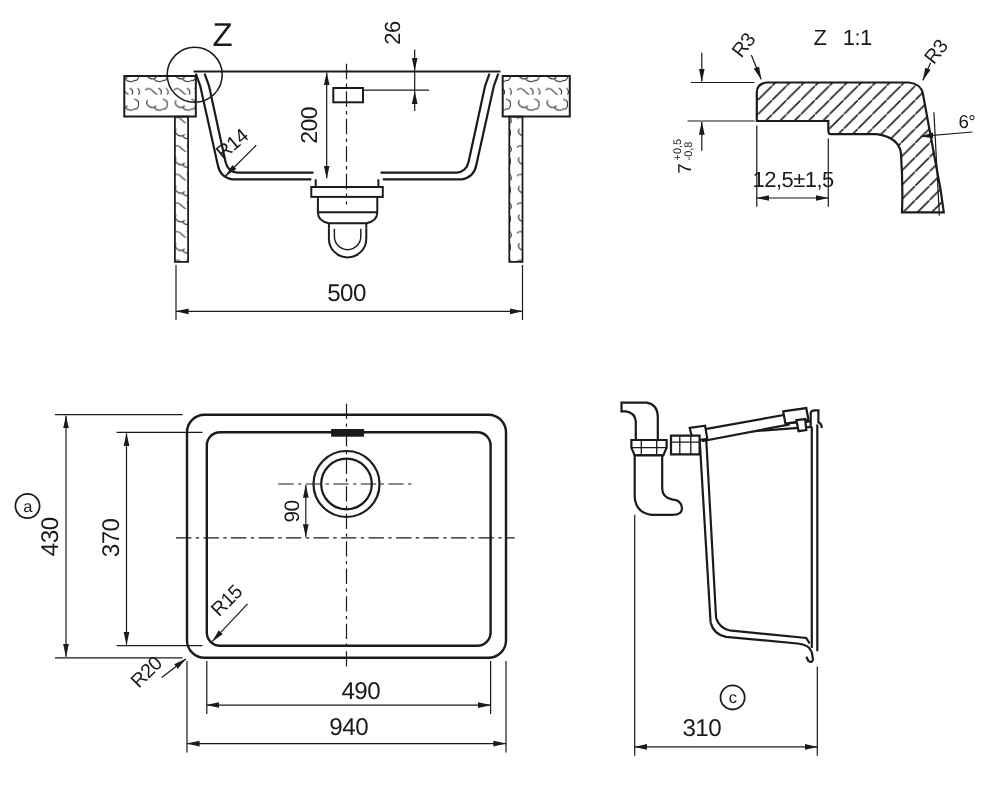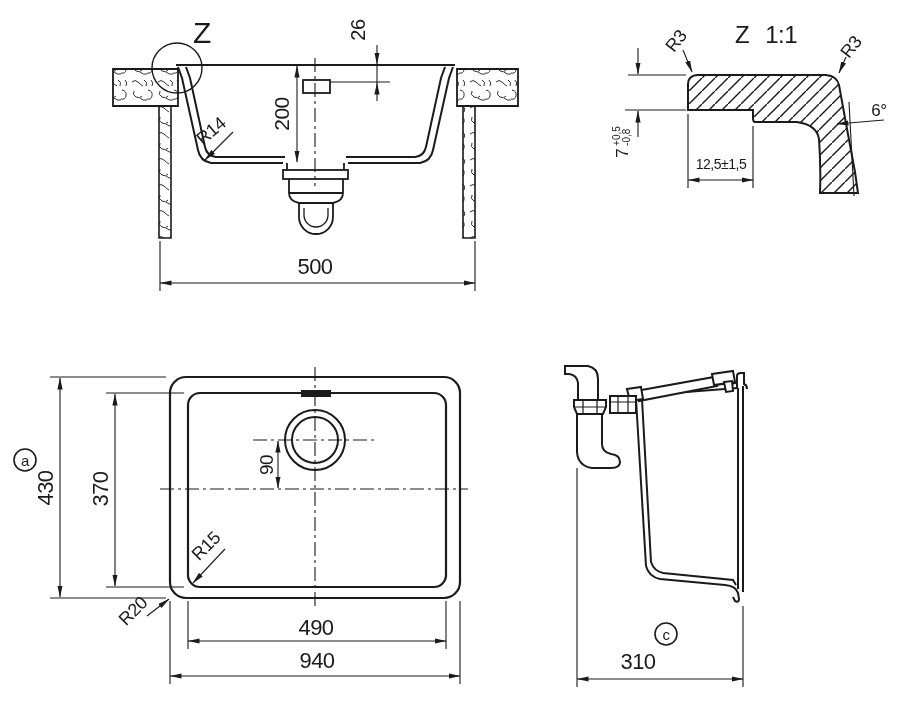--- a/index.html
+++ b/index.html
@@ -10,21 +10,21 @@
   .art{position:absolute;inset:0;}
   .lbl{
     position:absolute;display:flex;align-items:center;justify-content:center;
     font-size:22px;color:#1a1a1a;white-space:nowrap;line-height:1;
     letter-spacing:-0.5px;
   }
   .r90{transform:rotate(-90deg);}
   .r40{transform:rotate(-40deg);}
   .r45{transform:rotate(-45deg);}
   .r52{transform:rotate(-52deg);}
-  .title{word-spacing:10px;font-size:24px;text-align:right;}
+  .title{word-spacing:10px;font-size:20px;text-align:right;}
   .tolstack{display:flex;flex-direction:column;font-size:10px;line-height:10px;margin-left:3px;letter-spacing:0;}
   .tolstack i{font-style:normal;}
 </style>
 </head>
 <body>
 
 <div class="canvas">
 
 <svg class="art" width="900" height="718" viewBox="0 0 900 718">
   <defs>
@@ -186,27 +186,27 @@
 <span class="lbl r52" style="left:658px;top:31px;width:36px;height:20px;font-size:18px">R3</span>
 <span class="lbl r52" style="left:833px;top:37px;width:36px;height:20px;font-size:18px">R3</span>
 <span class="lbl" style="left:864px;top:100px;width:30px;height:20px;font-size:17px">6°</span>
 <div class="lbl r90" style="left:597px;top:130px;width:50px;height:24px;font-size:17px">
   <span>7</span>
   <span class="tolstack">
     <i>+0,5</i>
     <i>-0,8</i>
   </span>
 </div>
-<span class="lbl" style="left:681px;top:155px;width:80px;height:18px;font-size:14px">12,5±1,5</span>
+<span class="lbl" style="left:681px;top:155px;width:80px;height:18px;font-size:20px">12,5±1,5</span>
 
 <span class="lbl" style="left:14px;top:449px;width:22px;height:22px;font-size:15px">a</span>
 <span class="lbl r90" style="left:18px;top:476px;width:56px;height:24px">430</span>
 <span class="lbl r90" style="left:73px;top:477px;width:56px;height:24px">370</span>
 <span class="lbl r90" style="left:246px;top:454px;width:40px;height:22px;font-size:19px">90</span>
 <span class="lbl r45" style="left:186px;top:536px;width:40px;height:20px;font-size:18px">R15</span>
 <span class="lbl r45" style="left:113px;top:601px;width:40px;height:20px;font-size:18px">R20</span>
-<span class="lbl" style="left:286px;top:616px;width:60px;height:24px">490</span>
+<span class="lbl" style="left:298px;top:616px;width:60px;height:24px">490</span>
 <span class="lbl" style="left:287px;top:649px;width:60px;height:24px">940</span>
 
 <span class="lbl" style="left:655px;top:623px;width:22px;height:22px;font-size:15px">c</span>
 <span class="lbl" style="left:608px;top:650px;width:60px;height:24px">310</span>
 
 </div>
 
 </body></html>

